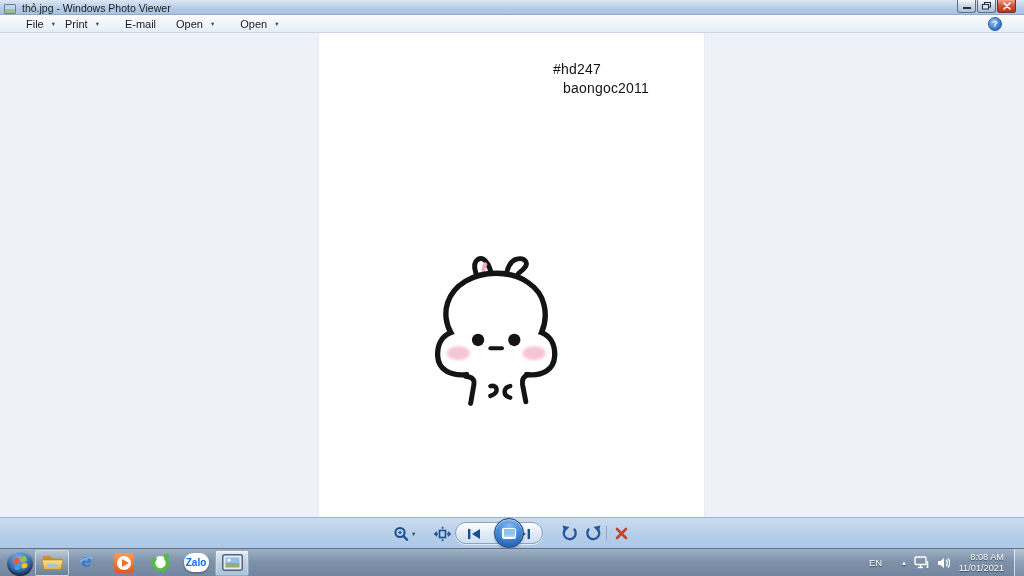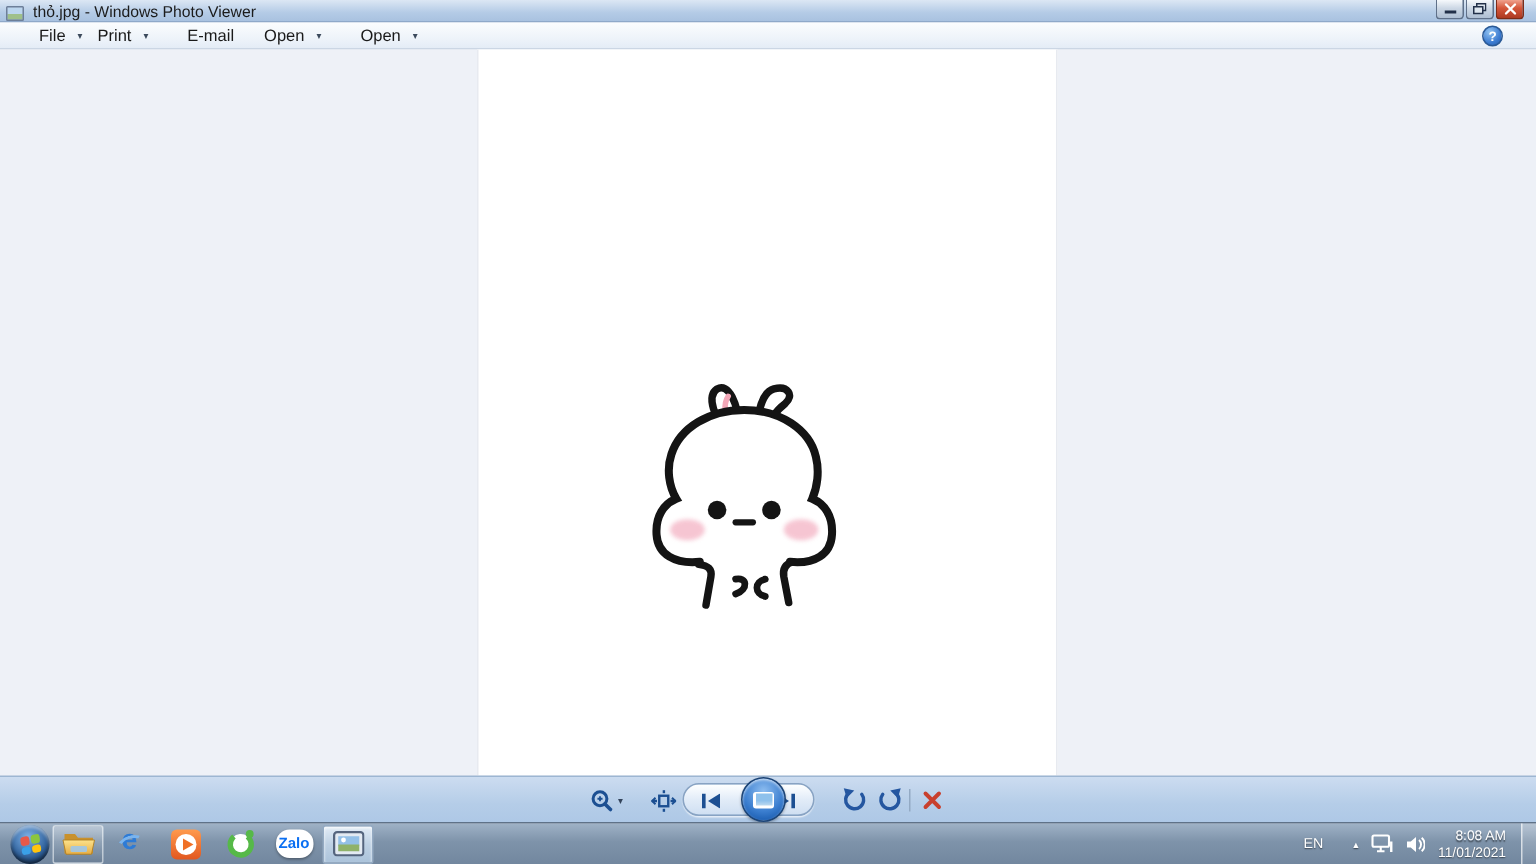--- a/index.html
+++ b/index.html
@@ -136,20 +136,24 @@
   <span class="menu-label ml12">E-mail</span>
   <span class="menu-label ml20">Open</span>
   <span class="menu-arrow ml8">▾</span>
   <span class="menu-label ml12">Open</span>
   <span class="menu-arrow ml8">▾</span>
 </div>
 <div class="help-btn">?</div>
 
 <div class="content">
   <div class="photo">
+    <div class="watermark">
+      <div>#hd247</div>
+      <div class="wm2">baongoc2011</div>
+    </div>
     <svg class="bunny" viewBox="0 0 170 185">
       <defs>
           <filter id="bl" x="-50%" y="-50%" width="200%" height="200%">
             <feGaussianBlur stdDeviation="1.7"></feGaussianBlur>
           </filter>
         </defs>
 
       <path d="M 72,42 C 60,31 53,12 62,6 C 71,1 79,16 81,42 Z" fill="#fff" stroke="#141414" stroke-width="6" stroke-linejoin="round"></path>
       <path d="M 94,42 C 95,24 98,9 108,6 C 119,3 125,11 117,18 C 109,24 104,31 102,42" fill="#fff" stroke="#141414" stroke-width="6" stroke-linejoin="round" stroke-linecap="round"></path>
       <path d="M 72,36 C 68,28 67,18 71,12" fill="none" stroke="#f2a7b7" stroke-width="4.5" stroke-linecap="round"></path>

